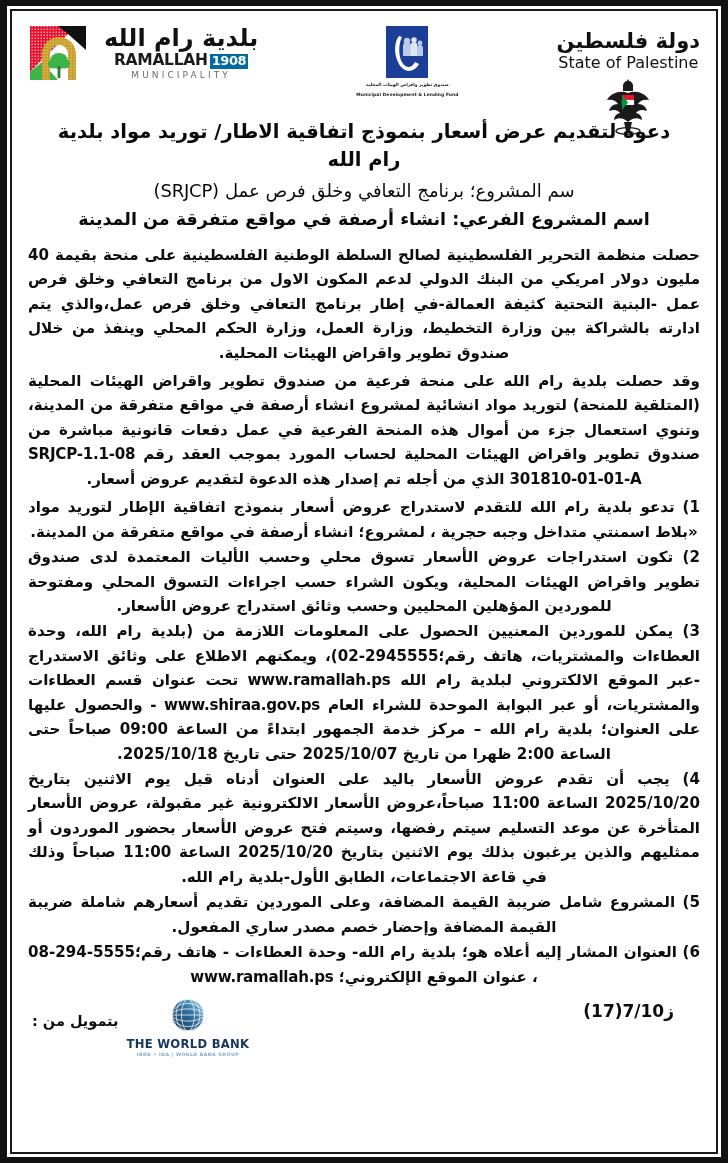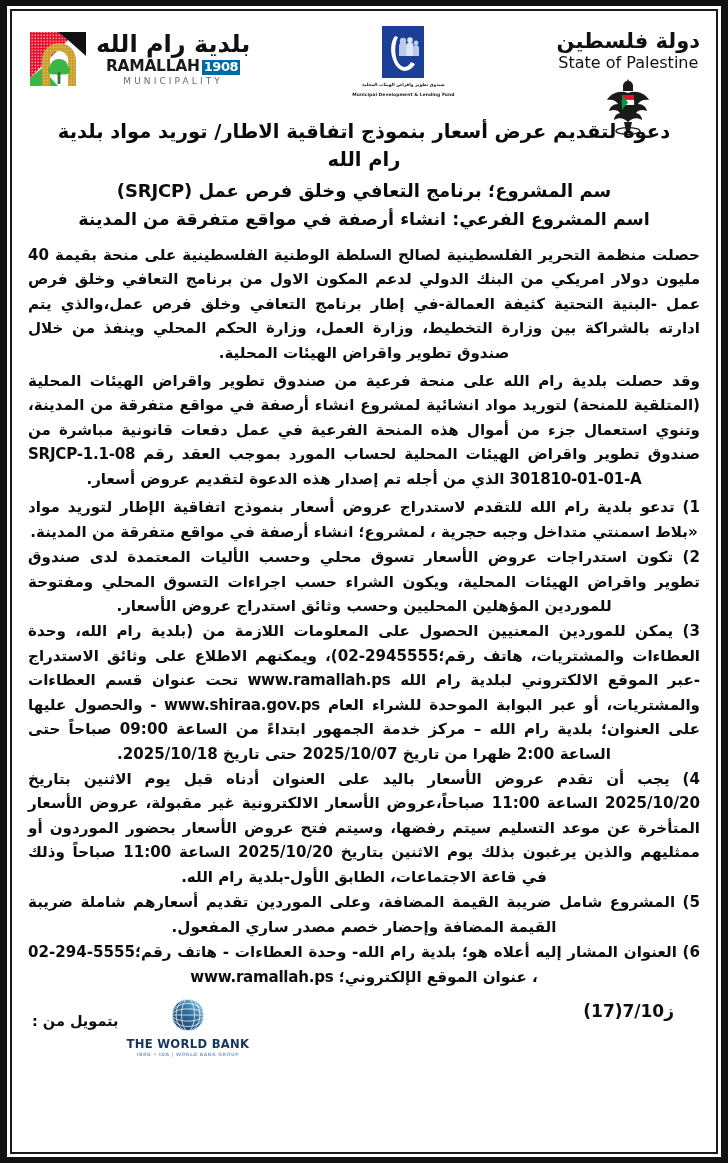--- a/index.html
+++ b/index.html
@@ -108,23 +108,23 @@
     font-weight: bold;
     margin-top: 4px;
     letter-spacing: .1px;
     white-space: nowrap;
   }
 
   
   .logo-ram {
     display: flex;
     align-items: center;
-    gap: 6px;
+    gap: 14px;
     direction: rtl;
-    margin-top: 6px;
+    margin-top: 0;
   }
   .ram-emblem {
     width: 62px;
     height: 62px;
     position: relative;
     flex: none;
     overflow: hidden;
   }
   .ram-text { line-height: 1; text-align: center; }
   .ram-ar {
@@ -169,21 +169,21 @@
   .title-main {
     font-size: 19.5px;
     font-weight: bold;
     color: #0a0a0a;
     line-height: 1.42;
     letter-spacing: -0.2px;
     padding: 0 14px;
   }
   .title-sub {
     font-size: 18px;
-    font-weight: bold;
+    font-weight: normal;
     color: #0a0a0a;
     line-height: 1.45;
     margin-top: 5px;
     letter-spacing: -0.2px;
   }
   .title-sub2 {
     font-size: 17.5px;
     font-weight: bold;
     color: #0a0a0a;
     line-height: 1.45;
@@ -423,21 +423,21 @@
       <span>الساعة</span>
       <span class="ltr-inline">11:00</span>
       <span>صباحاً وذلك في قاعة الاجتماعات، الطابق الأول-بلدية رام الله.</span>
     </div>
 
     <div class="item">
       <span class="num">5</span><span>) </span><span>المشروع شامل ضريبة القيمة المضافة، وعلى الموردين تقديم أسعارهم شاملة ضريبة القيمة المضافة وإحضار خصم مصدر ساري المفعول.</span>
     </div>
 
     <div class="item">
-      <span class="num">6</span><span>) </span><span>العنوان المشار إليه أعلاه هو؛ بلدية رام الله- وحدة العطاءات  -  هاتف رقم؛</span><span class="ltr-inline">02-294-5555</span><span> ، عنوان الموقع الإلكتروني؛</span>
+      <span class="num">6</span><span>) </span><span>العنوان المشار إليه أعلاه هو؛ بلدية رام الله- وحدة العطاءات  -  هاتف رقم؛</span><span class="ltr-inline">08-294-5555</span><span> ، عنوان الموقع الإلكتروني؛</span>
       <span class="ltr-inline">www.ramallah.ps</span>
     </div>
   </div>
 
   <div class="sign-row">
     <div>
       <div class="ref-code">ز7/10(17)</div>
     </div>
 
     <div class="funder">

